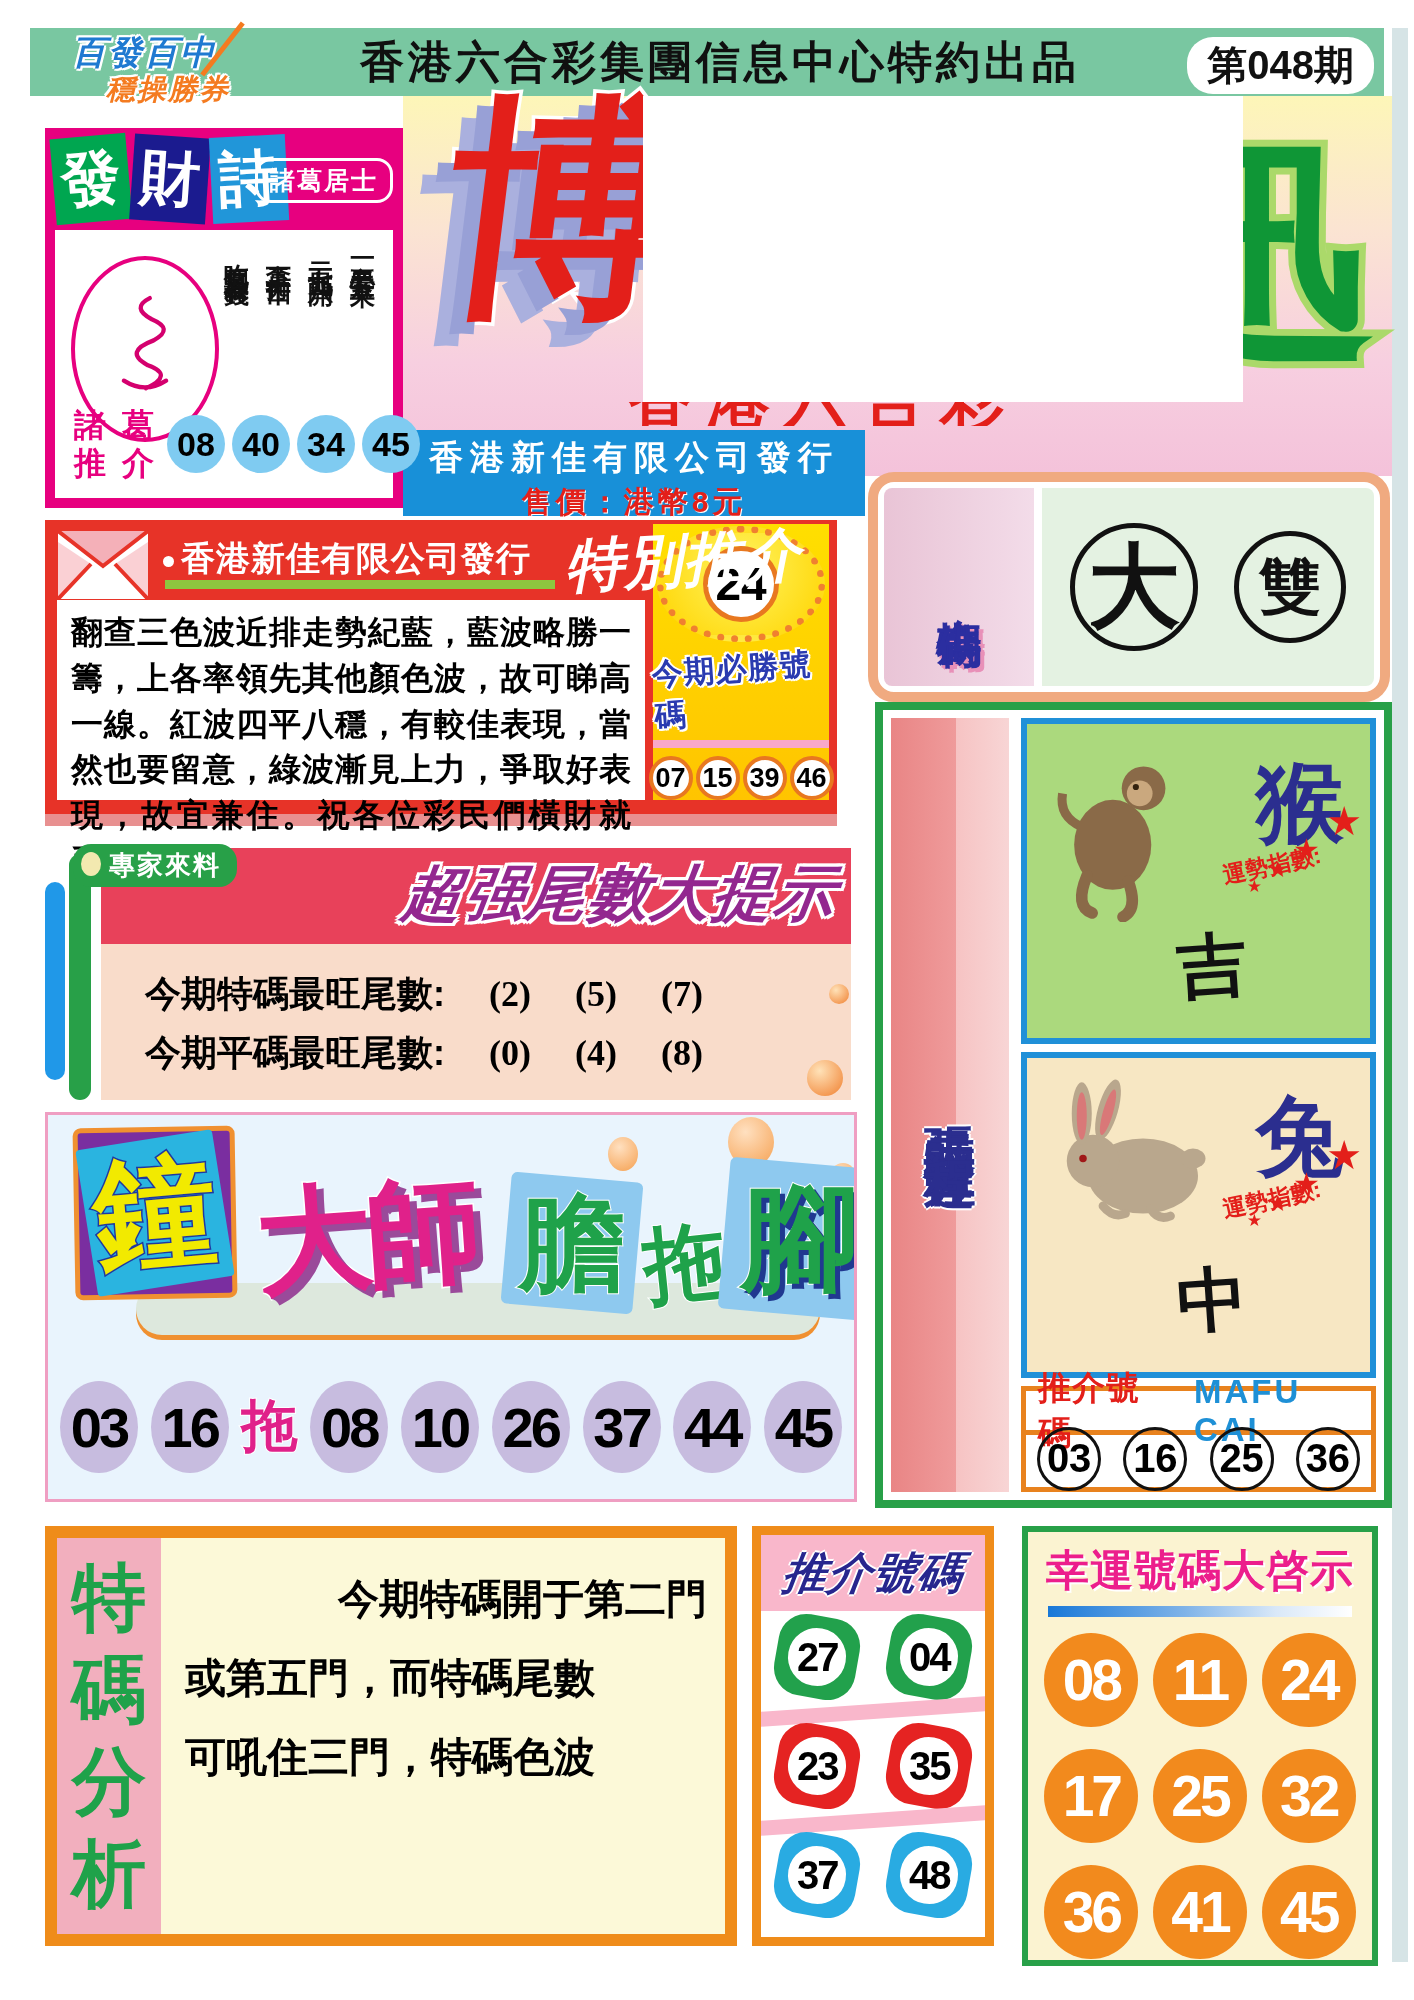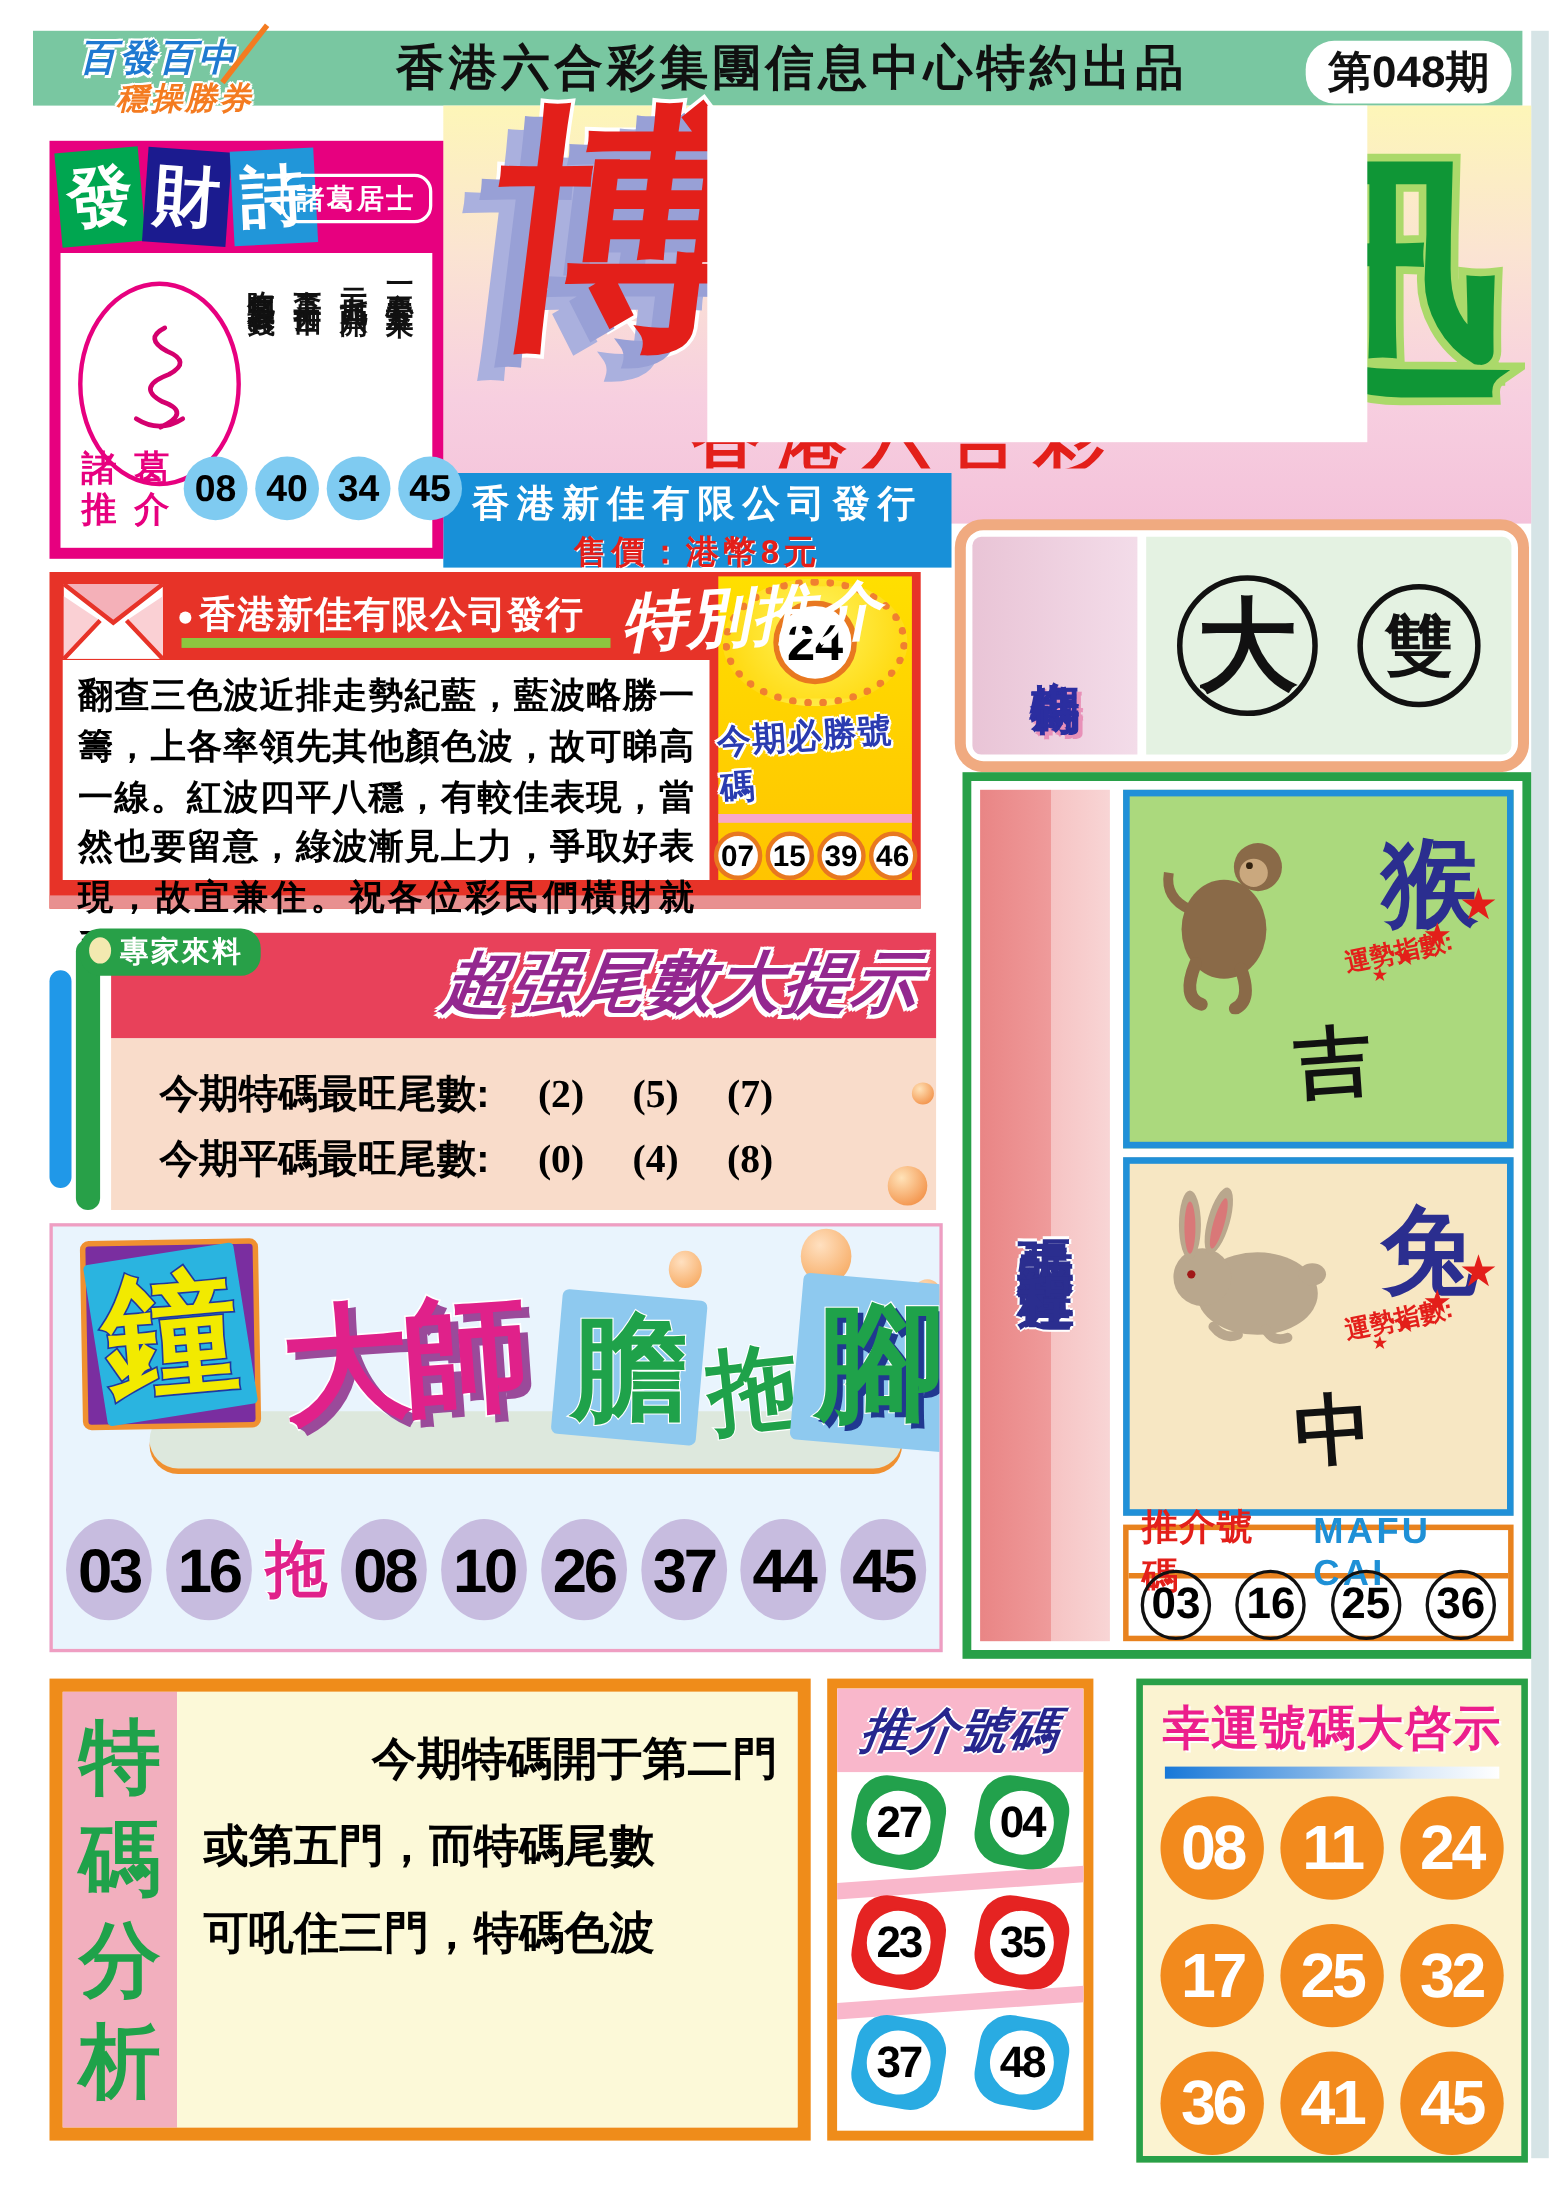--- a/index.html
+++ b/index.html
@@ -208,21 +208,21 @@
   .shield.green { background:#22a14c; } .shield.red { background:#e52322; } .shield.blue { background:#29abe2; }
   .shield-inner { position:absolute; left:10px; top:10px; width:62px; height:62px; background:#fff;
     border-radius:50%; display:flex; align-items:center; justify-content:center; }
   .shield.green .shield-inner { border:2px solid #22a14c; }
   .shield.red .shield-inner { border:2px solid #e52322; }
   .shield.blue .shield-inner { border:2px solid #29abe2; }
   .shield-num { font-size:40px; font-weight:800; color:#000; transform:rotate(-10deg); letter-spacing:-2px;}
 
   
   .lk { position:absolute; left:1022px; top:1526px; width:356px; height:440px; border:6px solid #28a048;
-    background:#fbf3d1; z-index:6; padding:10px 12px;margin-left:11px; }
+    background:#fbf3d1; z-index:6; padding:10px 12px; }
   .lk-title { text-align:center; font-size:43px; font-weight:900; color:#ec1e8c; letter-spacing:1px;
     text-shadow:2px 2px 0 #fff; }
   .lk-underline { height:11px; margin:6px 8px 10px 8px;
     background:linear-gradient(90deg,#1878d8 0%,#7fb3e8 45%,#d9e8f8 75%,#ffffff 100%); }
   .lk-grid { display:grid; grid-template-columns:repeat(3,1fr); grid-gap:22px 10px; justify-items:center;
     padding:6px 2px;}
   .lk-circle { width:94px; height:94px; border-radius:50%; background:#f28a1d; color:#fff;
     font-size:57px; font-weight:800; display:flex; align-items:center; justify-content:center; letter-spacing:-3px;}
 
   .edge-strip { position:absolute; left:1392px; top:28px; width:16px; height:1934px; background:#d6e4e6; }

